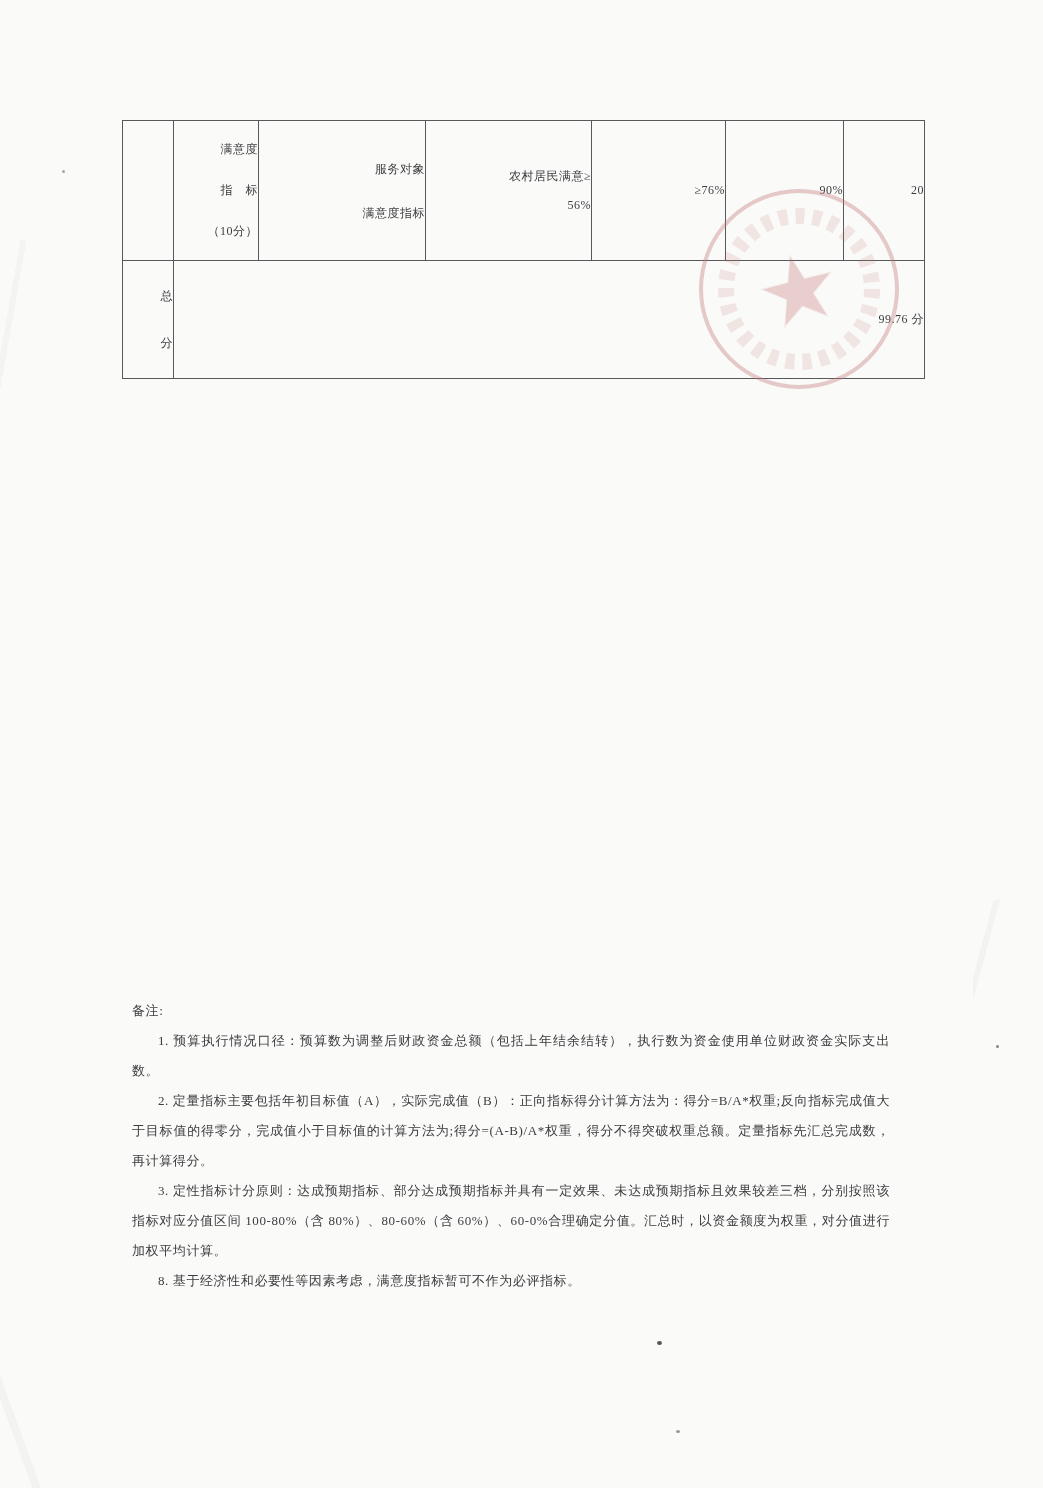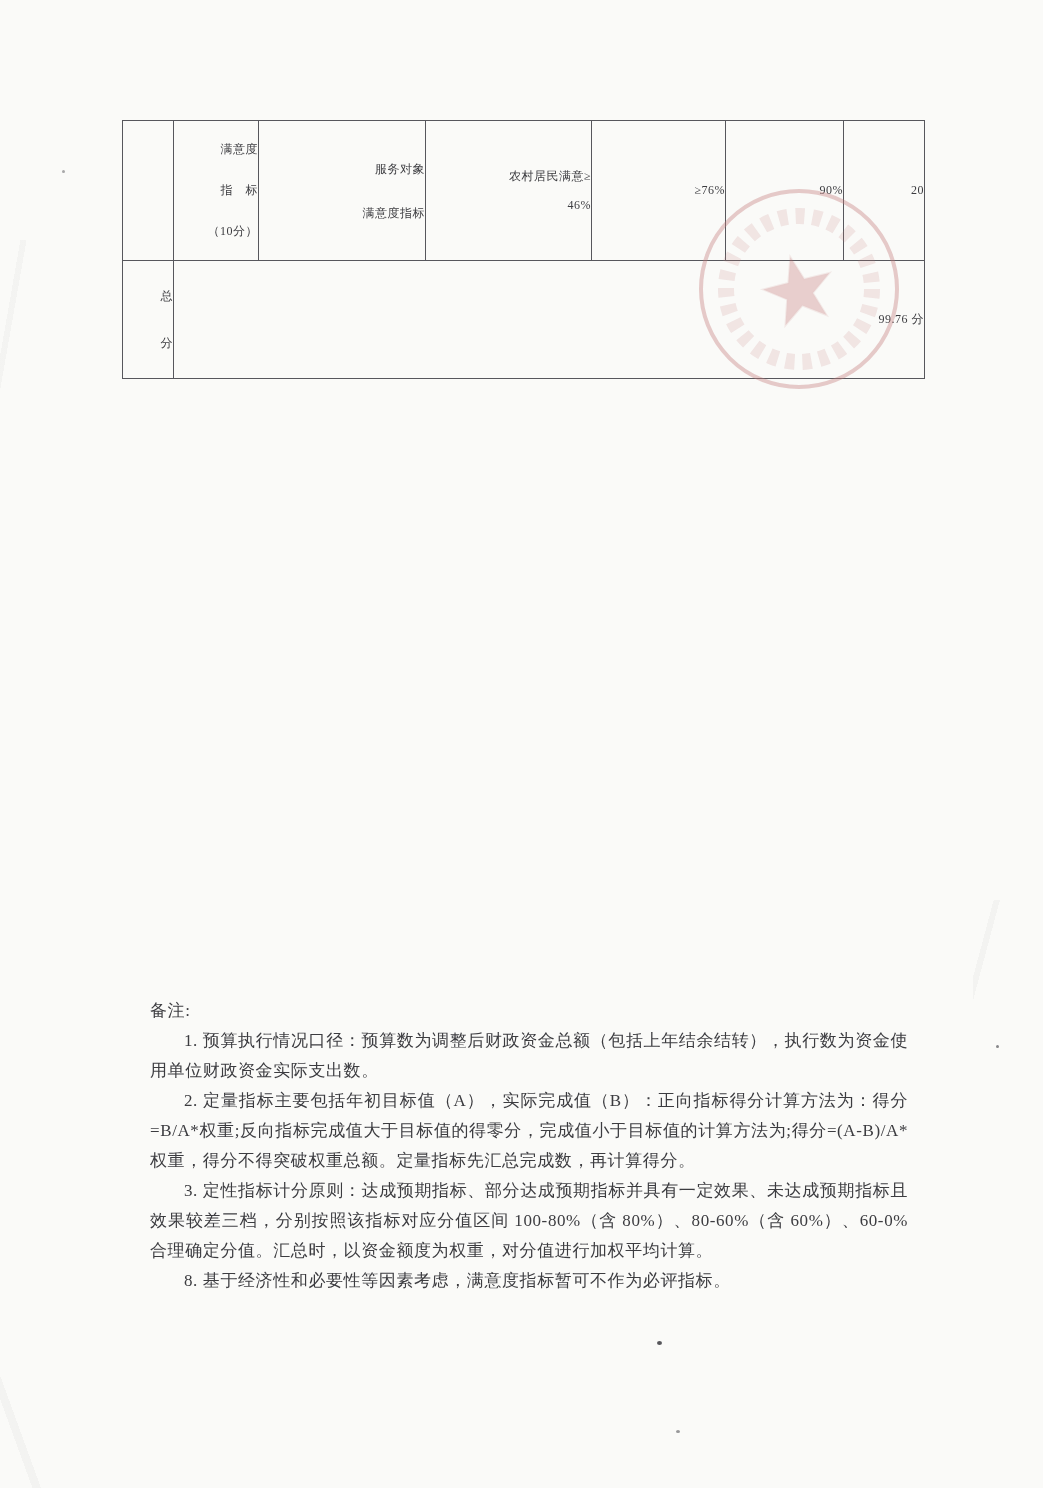--- a/index.html
+++ b/index.html
@@ -48,22 +48,22 @@
   td.c-crit  { line-height:29px; }
   td.c-total-label { line-height:47px; font-size:16px; }
   td.c-total-val   { font-size:17px; letter-spacing:1px; }
   td.c-rowhead { line-height:30px; font-size:16px; }
   td.c-content {
     text-align:left; padding-left:13px; padding-right:22px;
     font-size:16.5px; line-height:31px;
   }
 
   .notes {
-    position:absolute; left:150px; top:996px; width:758px;
-    font-size:17px; line-height:30px; letter-spacing:0.6px;
+    position:absolute; left:132px; top:996px; width:758px;
+    font-size:13px; line-height:30px; letter-spacing:0.6px;
     text-align:justify;
   }
   .notes .note-heading { text-align:left; }
   .notes .note-item { text-indent:2em; }
 
   .stamp {
     position:absolute; left:692px; top:182px;
     width:214px; height:214px;
     filter:blur(0.5px);
     pointer-events:none;
@@ -95,21 +95,21 @@
     </colgroup>
     <tbody>
       <tr class="r1">
         <td></td>
         <td class="c-cat">满意度
 指　标
 （10分）</td>
         <td class="c-name">服务对象
 满意度指标</td>
         <td class="c-crit">农村居民满意≥
-46%</td>
+56%</td>
         <td>≥76%</td>
         <td>90%</td>
         <td>20</td>
       </tr>
       <tr class="r2">
         <td class="c-total-label">总
 分</td>
         <td colspan="6" class="c-total-val">99.76 分</td>
       </tr>
     </tbody>

